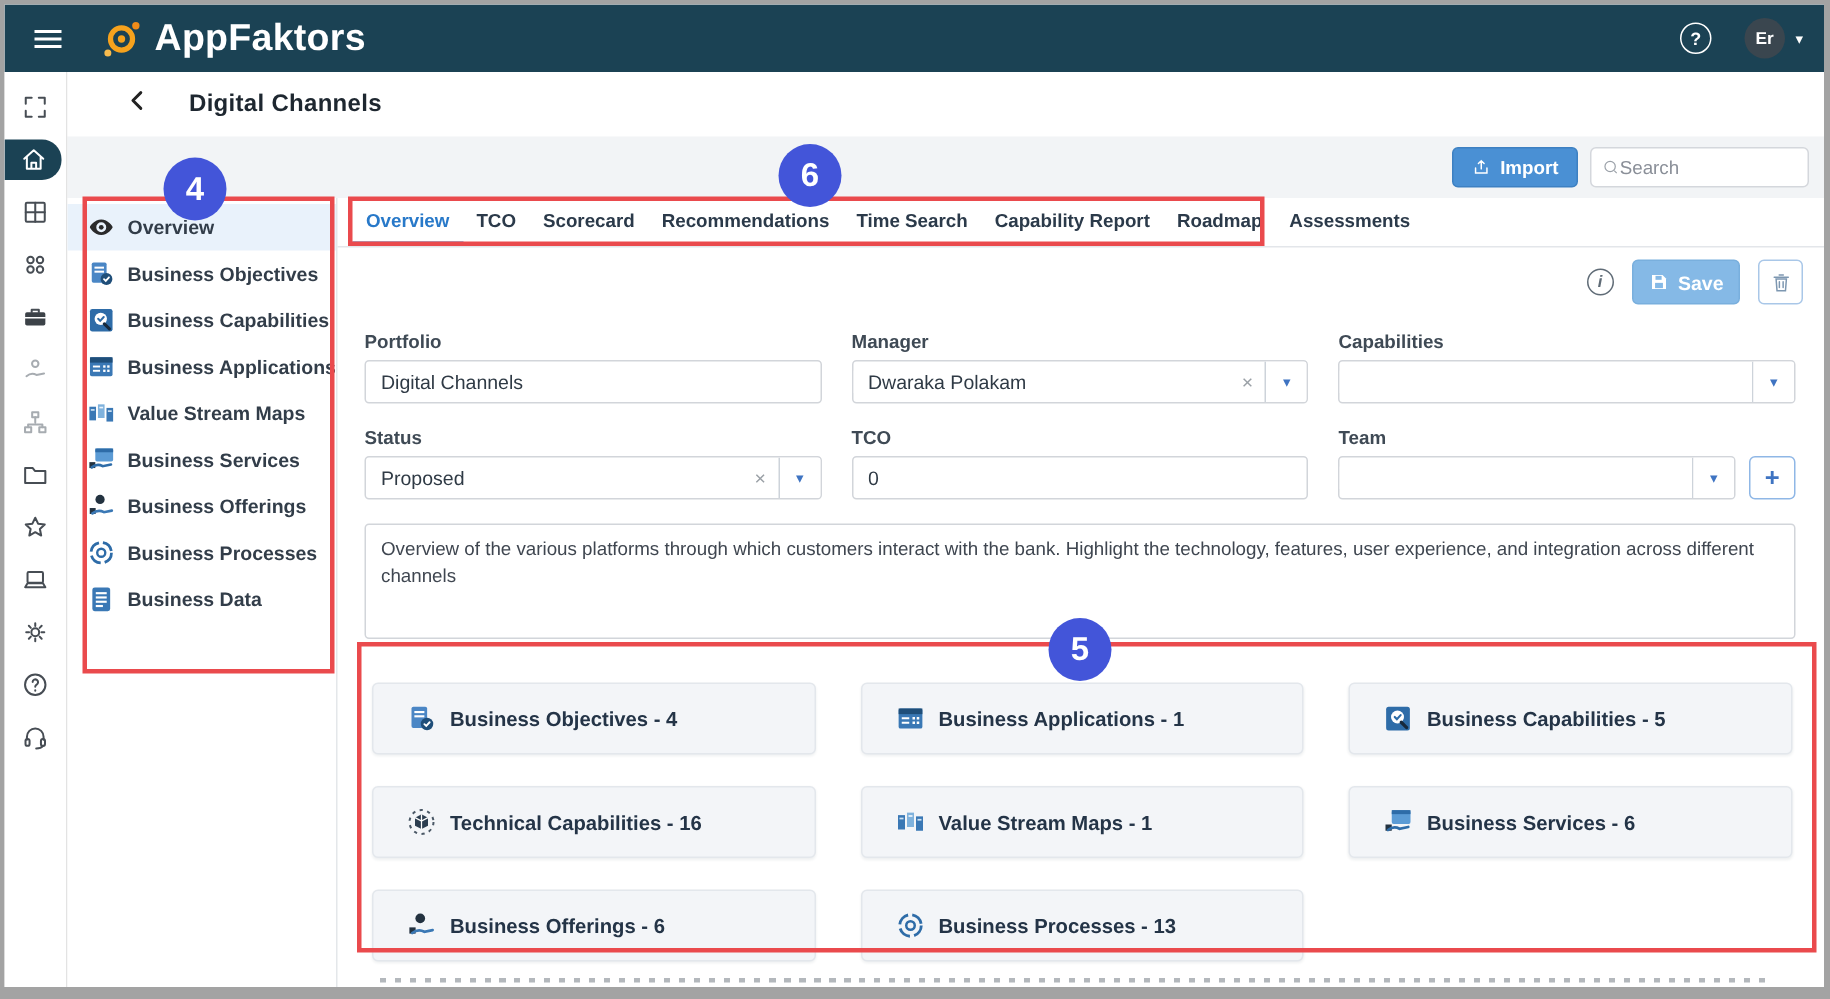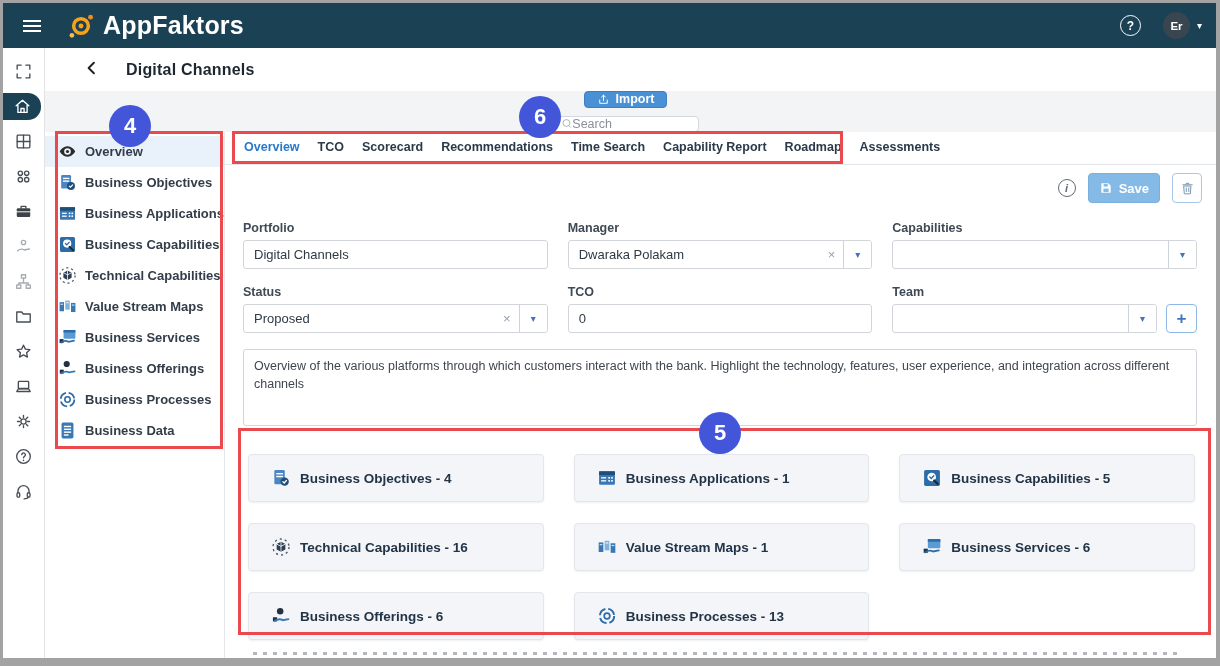--- a/index.html
+++ b/index.html
@@ -29,21 +29,21 @@
   .rail-item svg{ width:19px; height:19px; stroke:#474d54; fill:none; stroke-width:1.7; stroke-linecap:round; stroke-linejoin:round; }
   .rail-item.dim svg{ stroke:#a7acb1; }
   .rail-item.active{ background:#1b4254; align-self:stretch; margin-right:4px; width:38px; }
   .rail-item.active svg{ stroke:#fff; }
 
   .content{ flex:1; display:flex; flex-direction:column; }
   .title-row{ height:43px; background:#fff; display:flex; align-items:center; padding-left:38px; gap:25px; }
   .back-ic svg{ width:18px; height:18px; stroke:#222; stroke-width:2.6; fill:none; stroke-linecap:round; stroke-linejoin:round; }
   .page-title{ font-size:16px; font-weight:700; color:#1e2730; letter-spacing:.2px; }
 
-  .gray-band{ height:41px; background:#f2f4f6; display:flex; align-items:center; justify-content:flex-end; padding-right:10px; gap:8px;flex-direction:column; }
+  .gray-band{ height:41px; background:#f2f4f6; display:flex; align-items:center; justify-content:flex-end; padding-right:10px; gap:8px; }
   .btn-import{ height:27px; background:#4a90d4; border:1px solid #3d80c2; border-radius:4px; color:#fff;
     font-size:12.5px; font-weight:700; display:flex; align-items:center; gap:6px; padding:0 12px; cursor:pointer; }
   .btn-import svg{ width:13px; height:13px; stroke:#fff; stroke-width:1.8; fill:none; stroke-linecap:round; }
   .search-box{ width:146px; height:27px; background:#fff; border:1px solid #d4d7dc; border-radius:4px;
     display:flex; align-items:center; padding:0 7px; gap:0; }
   .search-box svg{ width:13px; height:13px; stroke:#9aa0a8; stroke-width:1.6; fill:none; }
   .search-box input{ border:none; outline:none; width:100%; font-size:12.5px; color:#333; font-family:inherit; }
   .search-box input::placeholder{ color:#8a8f98; }
 
   .work-row{ flex:1; display:flex; min-height:0; }
@@ -320,35 +320,29 @@
             <span class="nav-label">Overview</span>
           </div>
           <div class="nav-item">
             <svg class="nico">
                 <use href="#i-objectives"></use>
               </svg>
             <span class="nav-label">Business Objectives</span>
           </div>
           <div class="nav-item">
             <svg class="nico">
+                <use href="#i-capabilities"></use>
+              </svg>
+            <span class="nav-label">Business Capabilities</span>
+          </div>
+          <div class="nav-item">
+            <svg class="nico">
                 <use href="#i-applications"></use>
               </svg>
             <span class="nav-label">Business Applications</span>
-          </div>
-          <div class="nav-item">
-            <svg class="nico">
-                <use href="#i-capabilities"></use>
-              </svg>
-            <span class="nav-label">Business Capabilities</span>
-          </div>
-          <div class="nav-item">
-            <svg class="nico">
-                <use href="#i-technical"></use>
-              </svg>
-            <span class="nav-label">Technical Capabilities</span>
           </div>
           <div class="nav-item">
             <svg class="nico">
                 <use href="#i-valuestream"></use>
               </svg>
             <span class="nav-label">Value Stream Maps</span>
           </div>
           <div class="nav-item">
             <svg class="nico">
                 <use href="#i-services"></use>

